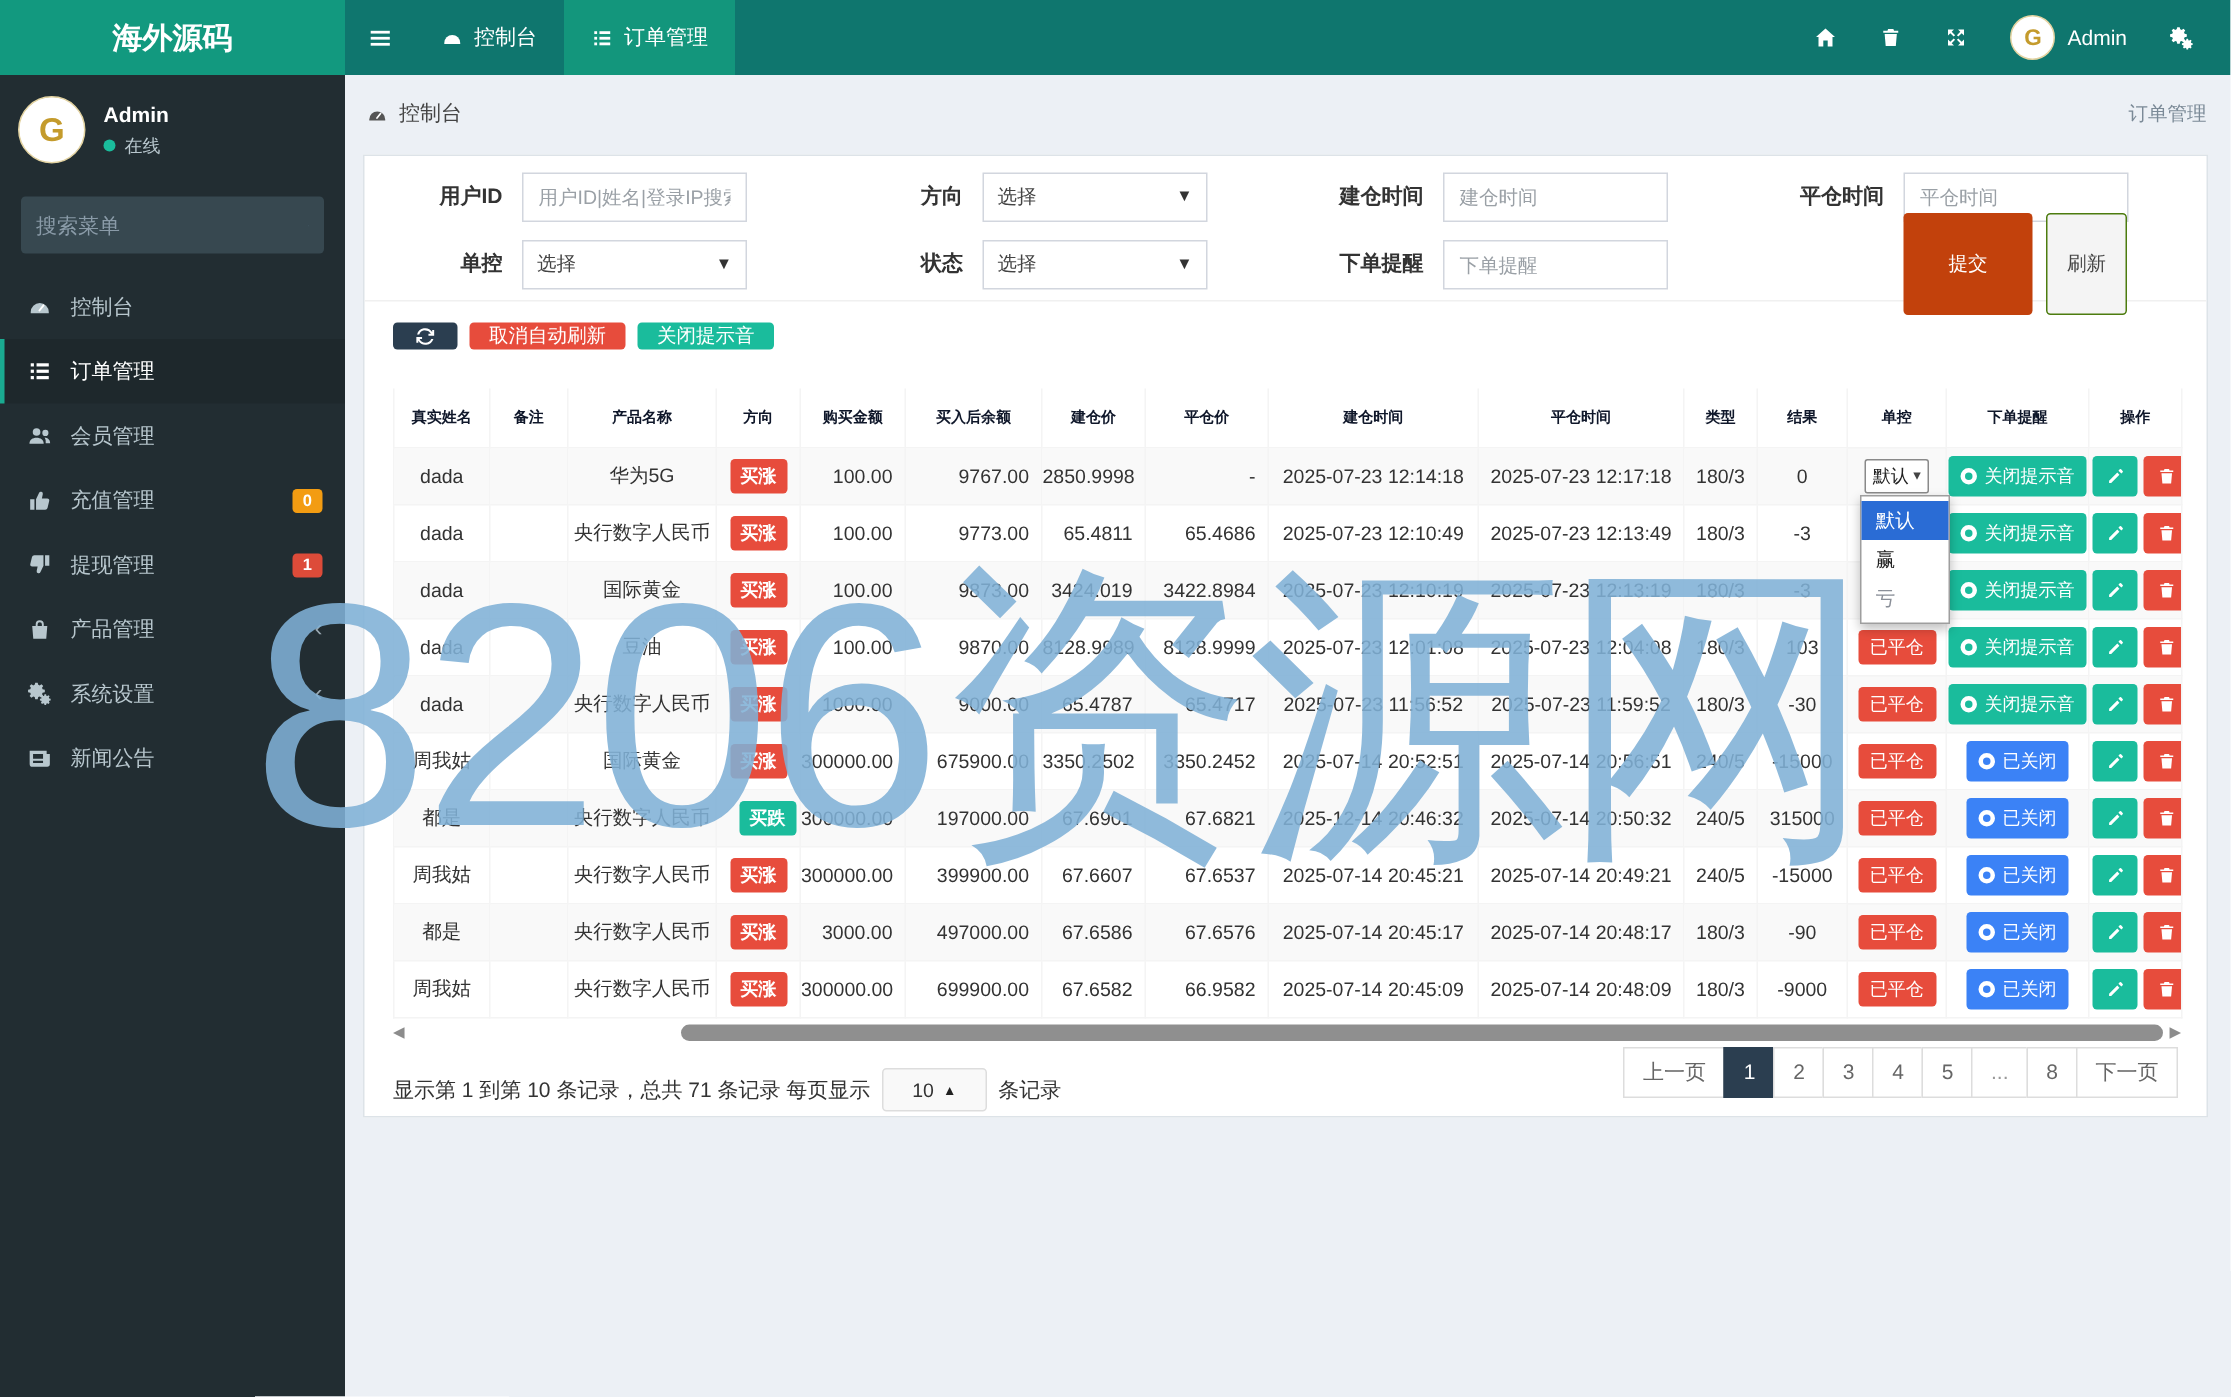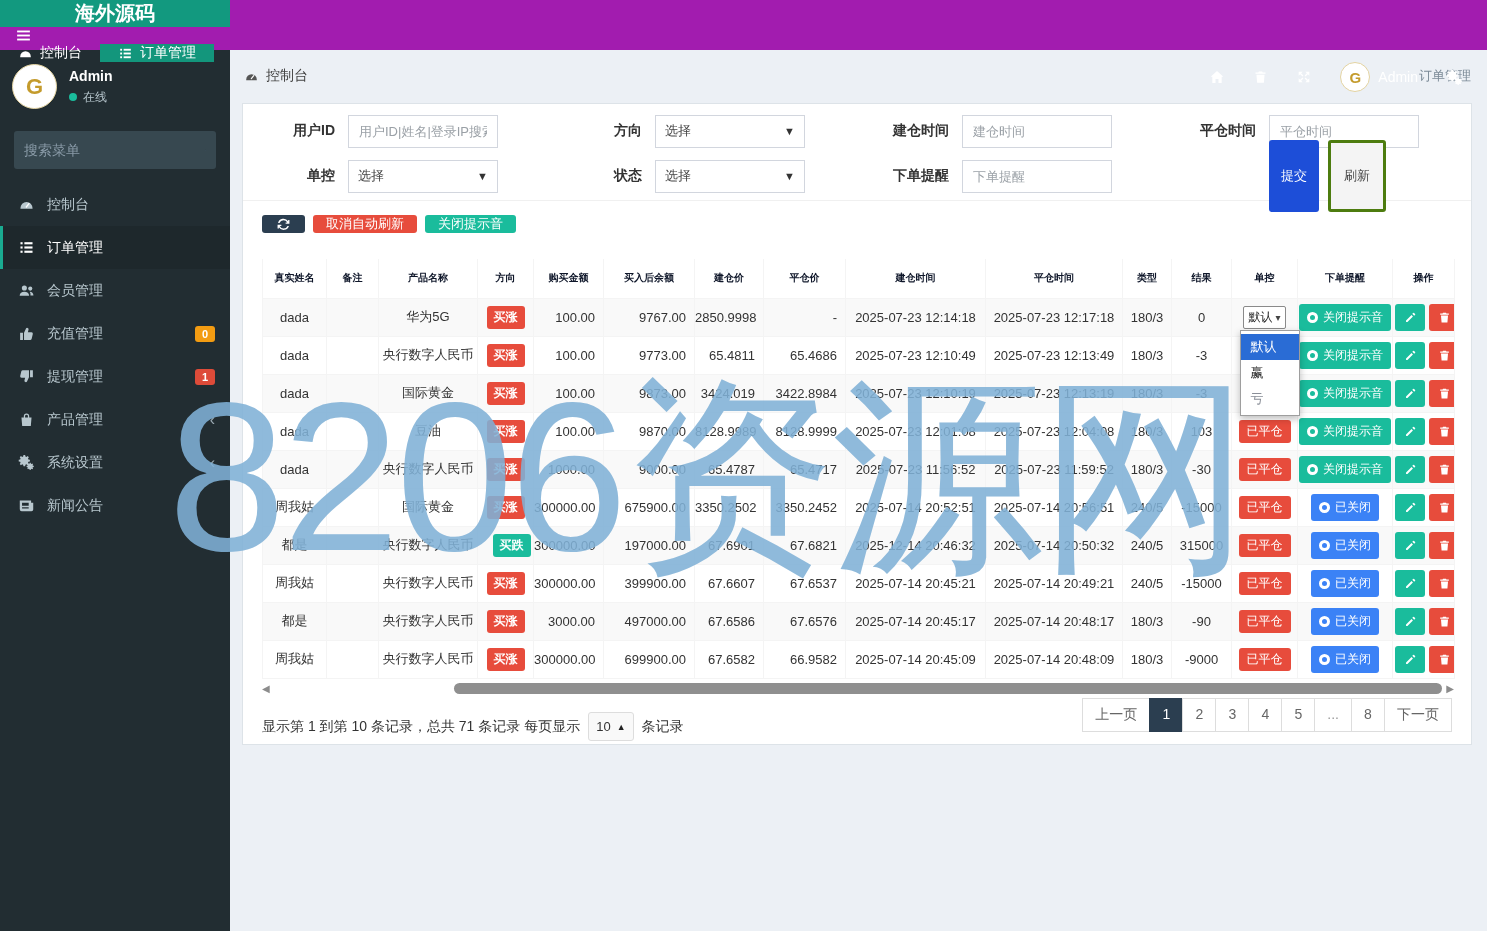--- a/index.html
+++ b/index.html
@@ -2,21 +2,21 @@
 <html><head>
 <meta charset="utf-8">
 <style>
   * { margin:0; padding:0; box-sizing:border-box; }
   html,body { width:1487px; height:931px; overflow:hidden; }
   body { font-family:"Liberation Sans","DejaVu Sans",sans-serif; background:#ecf0f5; color:#333; position:relative; }
   .ico { display:inline-flex; vertical-align:middle; }
   .ico svg { width:100%; height:100%; display:block; }
 
   
-  .navbar { position:absolute; top:0; left:0; right:0; height:50px; background:#a21caf; z-index:10; display:flex; align-items:stretch;flex-direction:column; }
+  .navbar { position:absolute; top:0; left:0; right:0; height:50px; background:#0f766e; z-index:10; display:flex; align-items:stretch; }
   .brand { width:230px; background:#12997f; color:#fff; font-size:20px; font-weight:bold; display:flex; align-items:center; justify-content:center; }
   .nav-toggle { width:46px; display:flex; align-items:center; justify-content:center; color:#fff; cursor:pointer; }
   .nav-menu { display:flex; align-items:stretch; }
   .nav-item { display:flex; align-items:center; gap:7px; padding:0 18px; color:#fff; font-size:14px; cursor:pointer; }
   .nav-item.active { background:#13967c; }
   .nav-right { margin-left:auto; display:flex; align-items:stretch; padding-right:10px; }
   .nav-right .nv { display:flex; align-items:center; padding:0 14px; color:#fff; cursor:pointer; gap:8px; font-size:14px; }
   .avatar { width:30px; height:30px; border-radius:50%; background:#fff; display:flex; align-items:center; justify-content:center; color:#c49b2c; font-weight:bold; font-size:15px; border:1px solid #e3d3a1; }
 
   
@@ -52,22 +52,22 @@
   .frow1 { top:10px; } .frow2 { top:55px; }
   .fgroup { width:307px; display:flex; align-items:center; }
   .fgroup label { width:92px; text-align:right; font-weight:bold; font-size:14px; color:#333; margin-right:13px; flex:0 0 92px; }
   .fctl { width:150px; height:33px; }
   input.fctl { border:1px solid #d2d6de; padding:0 10px; font-size:13px; color:#444; outline:none; font-family:inherit; }
   input.fctl::placeholder { color:#9aa0a6; }
   .fselect { width:150px; height:33px; border:1px solid #d2d6de; background:#fff; display:flex; align-items:center; padding:0 9px; font-size:13px; color:#444; cursor:pointer; }
   .fselect .caret { margin-left:auto; font-size:11px; color:#333; }
   .fbtns { display:flex; gap:9px; margin-left:105px; }
   .btn { border:none; cursor:pointer; font-family:inherit; font-size:13px; border-radius:3px; }
-  .btn-submit { background:#1d4ed8; color:#fff; padding:8px 12px; }
-  .btn-plain { background:#f4f4f4; color:#444; border:3px solid #4d7c0f; padding:24px 13px; }
+  .btn-submit { background:#c2410c; color:#fff; padding:8px 30px; }
+  .btn-plain { background:#f4f4f4; color:#444; border:1px solid #4d7c0f; padding:24px 13px; }
 
   
   .toolbar { position:absolute; top:111px; left:19px; display:flex; gap:8px; }
   .tbtn { height:18px; border:none; border-radius:3px; color:#fff; font-size:13px; padding:0 13px; display:inline-flex; align-items:center; justify-content:center; cursor:pointer; font-family:Liberation Sans, sans-serif; }
   .tbtn .ico { width:15px; height:15px; }
   .tb-dark { background:#2b3e50; width:43px; }
   .tb-red { background:#e74c3c; }
   .tb-green { background:#1abc9c; }
 
   
@@ -98,21 +98,21 @@
   .dd-opt:last-child { color:#8a8f98; }
 
   
   .hscroll { position:absolute; top:578px; left:19px; width:1192px; height:13px; display:flex; align-items:center; }
   .hs-arrow { color:#8c8c8c; font-size:10px; width:12px; cursor:pointer; }
   .hs-track { flex:1; position:relative; height:11px; }
   .hs-thumb { position:absolute; left:180px; right:0; top:0; height:11px; background:#8f8f8f; border-radius:6px; cursor:grab; }
 
   
   .summary { position:absolute; top:608px; left:19px; font-size:14px; color:#333; display:flex; align-items:center; gap:8px; }
-  .psize { border:1px solid #ddd; background:#f9f9f9; border-radius:3px; padding:6px 7px; font-size:13px; color:#333; display:inline-flex; align-items:center; gap:6px; cursor:pointer; }
+  .psize { border:1px solid #ddd; background:#f9f9f9; border-radius:3px; padding:6px 19px; font-size:13px; color:#333; display:inline-flex; align-items:center; gap:6px; cursor:pointer; }
   .psize .up { font-size:9px; color:#222; }
   .pagination { position:absolute; top:594px; right:19px; display:flex; list-style:none; border-radius:3px; }
   .pagination li { min-width:34px; padding:7px 12px; border:1px solid #ddd; margin-left:-1px; font-size:14px; color:#666; text-align:center; background:#fff; cursor:pointer; }
   .pagination li.active { background:#2b3e50; border-color:#2b3e50; color:#fff; }
   .pagination li.dots { color:#999; cursor:default; }
 
   
   .watermark { position:absolute; left:168px; top:348px; font-size:212px; line-height:1.22; font-weight:normal; color:rgba(127,177,214,0.88); z-index:40; pointer-events:none; white-space:nowrap; letter-spacing:-4px; }
 </style>
 </head>

